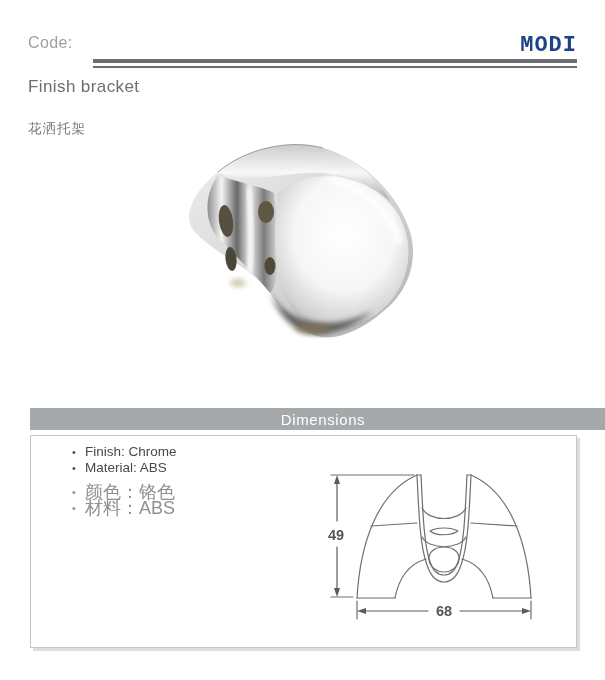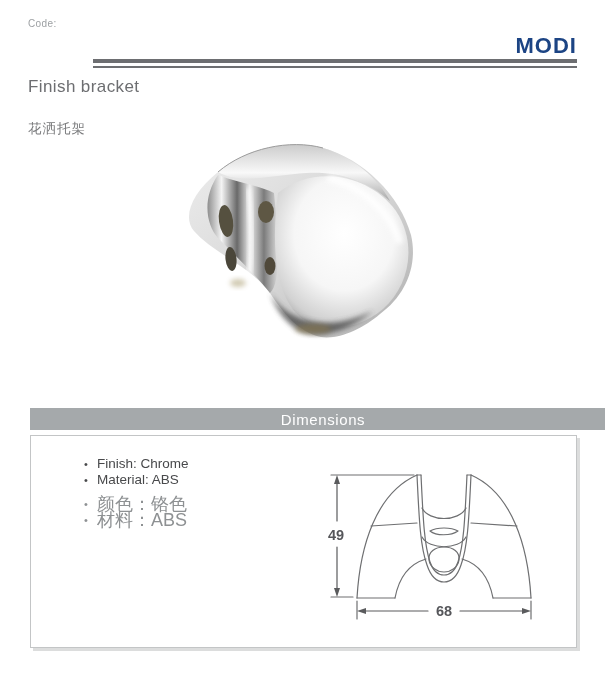--- a/index.html
+++ b/index.html
@@ -1,42 +1,42 @@
 <!DOCTYPE html>
 <html><head>
 <meta charset="utf-8">
 <style>
   html,body{margin:0;padding:0;background:#ffffff;}
   .page{position:relative;width:605px;height:680px;background:#ffffff;overflow:hidden;
         font-family:"Liberation Sans",sans-serif;}
 
   
-  .code-label{position:absolute;left:28px;top:18px;font-size:10px;color:#9da0a3;letter-spacing:.4px;}
+  .code-label{position:absolute;left:28px;top:34px;font-size:16px;color:#9da0a3;letter-spacing:.4px;}
   .product-code{position:absolute;left:27px;top:40px;font-size:27px;font-weight:bold;
         color:#55565a;letter-spacing:1px;}
   .header-rule{position:absolute;left:93px;top:59px;width:484px;}
   .header-rule .thick{height:4px;background:#6d6e71;}
   .header-rule .gap{height:3px;}
   .header-rule .thin{height:2px;background:#6d6e71;}
   .brand-logo{position:absolute;right:28px;top:33px;font-size:22px;font-weight:bold;
-        color:#1c4484;letter-spacing:1px;font-stretch:semi-expanded;}
+        color:#1c4484;letter-spacing:1px;font-stretch:semi-expanded;font-family:Liberation Mono, monospace;}
   .product-name-en{position:absolute;left:28px;top:77px;font-size:17px;color:#6d6e71;letter-spacing:.4px;}
   .product-name-zh{position:absolute;left:28px;top:100px;font-size:13.5px;color:#77787a;letter-spacing:1px;margin-top:20px;}
 
   
   .product-photo{position:absolute;left:178px;top:133px;width:245px;height:215px;}
 
   
   .dim-title-bar{position:absolute;left:30px;top:408px;width:586px;height:22px;
         background:#a5a9ab;color:#ffffff;font-size:15px;letter-spacing:.6px;
         display:flex;align-items:center;justify-content:center;}
   .dim-panel{position:absolute;left:30px;top:435px;width:547px;height:213px;
         box-sizing:border-box;border:1px solid #c3c5c6;background:#ffffff;
         box-shadow:3px 3px 0 0 #dcdddd;}
-  .spec-list{position:absolute;left:41px;margin:12px;padding:0;list-style:none;}
+  .spec-list{position:absolute;left:41px;margin:0;padding:0;list-style:none;}
   .spec-list li{position:relative;padding-left:13px;line-height:16px;}
   .spec-list li::before{content:"•";position:absolute;left:0;top:0;font-size:11px;}
   .spec-list.en{top:8px;font-size:13.5px;color:#48494b;}
   .spec-list.zh{top:49px;font-size:18px;color:#8e9193;}
   .spec-list.zh li{line-height:15.5px;}
   .tech-drawing{position:absolute;left:288px;top:20px;width:235px;height:175px;}
 </style>
 </head>
 <body>
 

